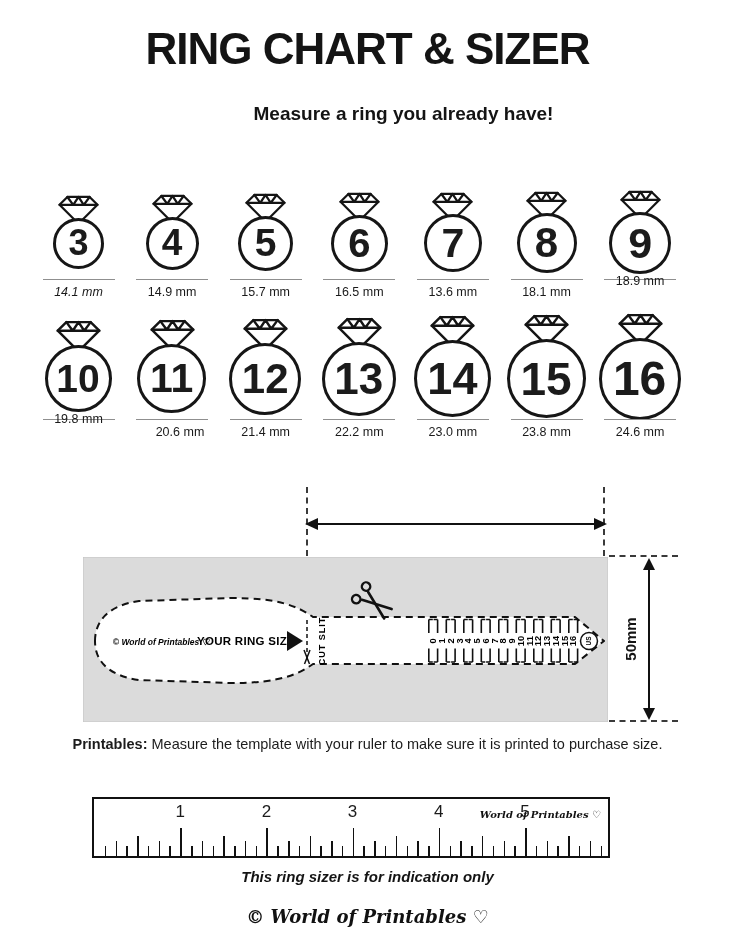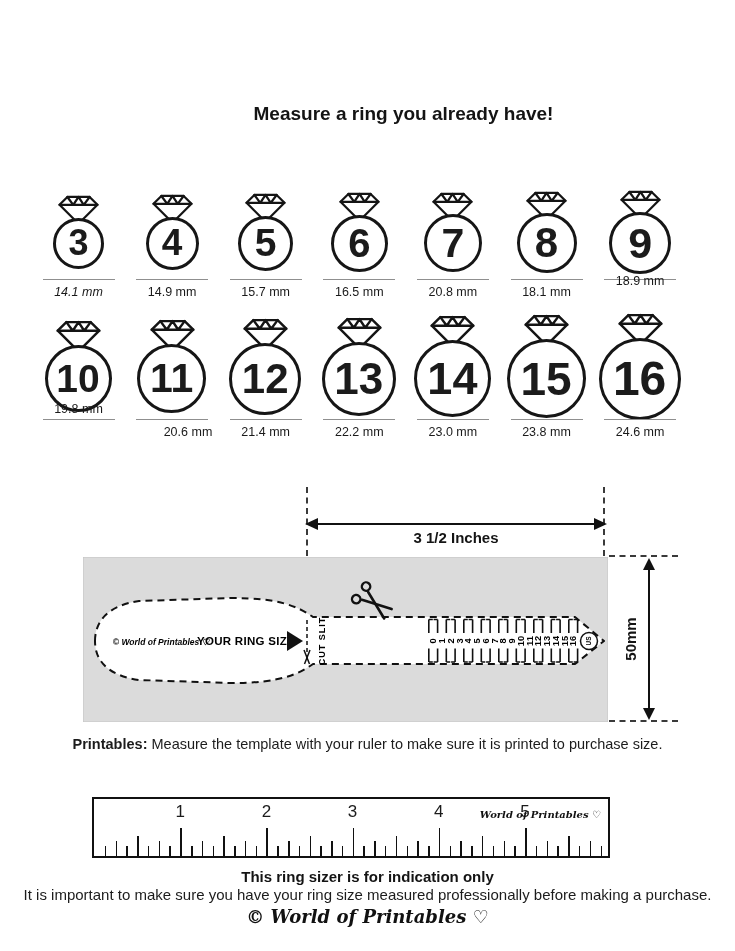--- a/index.html
+++ b/index.html
@@ -26,30 +26,31 @@
   .tri-up{border-left:6px solid transparent;border-right:6px solid transparent;border-bottom:12px solid #111;}
   .tri-down{border-left:6px solid transparent;border-right:6px solid transparent;border-top:12px solid #111;}
   .dim-label{position:absolute;font-size:15px;font-weight:700;text-align:center;}
   .rot{transform:rotate(-90deg);transform-origin:center;}
   .important{top:736px;font-size:14.5px;color:#1c1c1c;}
   .ruler{position:absolute;left:92px;top:797px;width:514px;height:57px;border:2px solid #111;background:#fff;}
   .rtick{position:absolute;bottom:0;width:1.6px;background:#111;}
   .rnum{position:absolute;top:3px;width:24px;text-align:center;font-size:17px;color:#1b1b1b;}
   .script{font-family:"DejaVu Serif","Liberation Serif",cursive,serif;font-style:italic;font-weight:700;}
   .ruler-brand{position:absolute;right:7px;top:10px;font-size:10px;color:#111;}
-  .foot-bold{top:868px;font-size:15px;font-weight:700;}
+  .foot-bold{top:868px;font-size:15px;font-weight:700;font-style:italic;}
   .foot{top:886px;font-size:15px;color:#1c1c1c;}
   .foot-brand{top:906px;font-size:18px;color:#111;}
   svg text{font-family:"Liberation Sans",sans-serif;}
 </style>
 </head>
 <body>
 
 <div class="page">
 
+  <div class="abs ctr title">RING CHART &amp; SIZER</div>
   <div class="abs ctr sub-bold">Measure a ring you already have!</div>
 
   <div id="ringRows">
       <div class="abs dia-svg" style="left: 57px; top: 195.4px; width: 43px; height: 30.1px;"><svg width="43" height="30.099999999999998" viewBox="0 0 64 46">
         <path class="dia" d="M15,3 L49,3 L61,15 L32,44 L3,15 Z"></path>
         <path class="dia" d="M3,15 H61 M15,3 L24,15 L32,3 L40,15 L49,3"></path>
         </svg></div>
       <div class="ring-circle" style="left: 53px; top: 217.5px; width: 45px; height: 45px; border-width: 3px; font-size: 36px;">3</div>
       <div class="ring-underline" style="left: 42.5px; top: 279px; width: 72px;"></div>
       <div class="ring-mm" style="left: 32.5px; top: 285px; width: 92px; font-style: italic;">14.1 mm</div>
@@ -73,49 +74,49 @@
         </svg></div>
       <div class="ring-circle" style="left: 330.8px; top: 214.5px; width: 51px; height: 51px; border-width: 3px; font-size: 40px;">6</div>
       <div class="ring-underline" style="left: 323.3px; top: 279px; width: 72px;"></div>
       <div class="ring-mm" style="left: 313.3px; top: 285px; width: 92px;">16.5 mm</div>
       <div class="abs dia-svg" style="left: 431.4px; top: 191.9px; width: 43px; height: 30.1px;"><svg width="43" height="30.099999999999998" viewBox="0 0 64 46">
         <path class="dia" d="M15,3 L49,3 L61,15 L32,44 L3,15 Z"></path>
         <path class="dia" d="M3,15 H61 M15,3 L24,15 L32,3 L40,15 L49,3"></path>
         </svg></div>
       <div class="ring-circle" style="left: 423.9px; top: 214px; width: 52px; height: 52px; border-width: 3px; font-size: 41px;">7</div>
       <div class="ring-underline" style="left: 416.9px; top: 279px; width: 72px;"></div>
-      <div class="ring-mm" style="left: 406.9px; top: 285px; width: 92px;">20.8 mm</div>
+      <div class="ring-mm" style="left: 406.9px; top: 285px; width: 92px;">13.6 mm</div>
       <div class="abs dia-svg" style="left: 525px; top: 190.9px; width: 43px; height: 30.1px;"><svg width="43" height="30.099999999999998" viewBox="0 0 64 46">
         <path class="dia" d="M15,3 L49,3 L61,15 L32,44 L3,15 Z"></path>
         <path class="dia" d="M3,15 H61 M15,3 L24,15 L32,3 L40,15 L49,3"></path>
         </svg></div>
       <div class="ring-circle" style="left: 516.5px; top: 213px; width: 54px; height: 54px; border-width: 3px; font-size: 42px;">8</div>
       <div class="ring-underline" style="left: 510.5px; top: 279px; width: 72px;"></div>
       <div class="ring-mm" style="left: 500.5px; top: 285px; width: 92px;">18.1 mm</div>
       <div class="abs dia-svg" style="left: 618.6px; top: 189.9px; width: 43px; height: 30.1px;"><svg width="43" height="30.099999999999998" viewBox="0 0 64 46">
         <path class="dia" d="M15,3 L49,3 L61,15 L32,44 L3,15 Z"></path>
         <path class="dia" d="M3,15 H61 M15,3 L24,15 L32,3 L40,15 L49,3"></path>
         </svg></div>
       <div class="ring-circle" style="left: 609.1px; top: 212px; width: 56px; height: 56px; border-width: 3px; font-size: 43px;">9</div>
       <div class="ring-underline" style="left: 604.1px; top: 279px; width: 72px;"></div>
       <div class="ring-mm" style="left: 594.1px; top: 274px; width: 92px;">18.9 mm</div>
       <div class="abs dia-svg" style="left: 55px; top: 320.1px; width: 47px; height: 32.9px;"><svg width="47" height="32.9" viewBox="0 0 64 46">
         <path class="dia" d="M15,3 L49,3 L61,15 L32,44 L3,15 Z"></path>
         <path class="dia" d="M3,15 H61 M15,3 L24,15 L32,3 L40,15 L49,3"></path>
         </svg></div>
       <div class="ring-circle" style="left: 44.5px; top: 345px; width: 61px; height: 61px; border-width: 3.5px; font-size: 39px;">10</div>
       <div class="ring-underline" style="left: 42.5px; top: 419px; width: 72px;"></div>
-      <div class="ring-mm" style="left: 32.5px; top: 402px; width: 92px;">19.8 mm</div>
+      <div class="ring-mm" style="left: 32.5px; top: 412px; width: 92px;">19.8 mm</div>
       <div class="abs dia-svg" style="left: 148.6px; top: 319.1px; width: 47px; height: 32.9px;"><svg width="47" height="32.9" viewBox="0 0 64 46">
         <path class="dia" d="M15,3 L49,3 L61,15 L32,44 L3,15 Z"></path>
         <path class="dia" d="M3,15 H61 M15,3 L24,15 L32,3 L40,15 L49,3"></path>
         </svg></div>
       <div class="ring-circle" style="left: 137.1px; top: 344px; width: 63px; height: 63px; border-width: 3.5px; font-size: 41px;">11</div>
       <div class="ring-underline" style="left: 136.1px; top: 419px; width: 72px;"></div>
-      <div class="ring-mm" style="left: 142px; top: 425px; width: 92px;">20.6 mm</div>
+      <div class="ring-mm" style="left: 134px; top: 425px; width: 92px;">20.6 mm</div>
       <div class="abs dia-svg" style="left: 242.2px; top: 317.6px; width: 47px; height: 32.9px;"><svg width="47" height="32.9" viewBox="0 0 64 46">
         <path class="dia" d="M15,3 L49,3 L61,15 L32,44 L3,15 Z"></path>
         <path class="dia" d="M3,15 H61 M15,3 L24,15 L32,3 L40,15 L49,3"></path>
         </svg></div>
       <div class="ring-circle" style="left: 229.2px; top: 342.5px; width: 66px; height: 66px; border-width: 3.5px; font-size: 42px;">12</div>
       <div class="ring-underline" style="left: 229.7px; top: 419px; width: 72px;"></div>
       <div class="ring-mm" style="left: 219.7px; top: 425px; width: 92px;">21.4 mm</div>
       <div class="abs dia-svg" style="left: 335.8px; top: 316.6px; width: 47px; height: 32.9px;"><svg width="47" height="32.9" viewBox="0 0 64 46">
         <path class="dia" d="M15,3 L49,3 L61,15 L32,44 L3,15 Z"></path>
         <path class="dia" d="M3,15 H61 M15,3 L24,15 L32,3 L40,15 L49,3"></path>
@@ -144,21 +145,20 @@
       <div class="ring-circle" style="left: 598.6px; top: 337.5px; width: 76px; height: 76px; border-width: 3.5px; font-size: 48px;">16</div>
       <div class="ring-underline" style="left: 604.1px; top: 419px; width: 72px;"></div>
       <div class="ring-mm" style="left: 594.1px; top: 425px; width: 92px;">24.6 mm</div>
     </div>
 
   <div class="abs vdash" style="left:306px;top:487px;height:69px;"></div>
   <div class="abs vdash" style="left:603px;top:487px;height:69px;"></div>
   <div class="hline" style="left:313px;top:523px;width:286px;"></div>
   <div class="tri tri-left" style="left:305px;top:518px;"></div>
   <div class="tri tri-right" style="left:594px;top:518px;"></div>
-  <div class="dim-label" style="left:356px;top:529px;width:200px;">3 1/2 Inches</div>
 
   <svg class="abs" style="left:83px;top:557px;" width="525" height="165" viewBox="0 0 525 165">
     <rect x="0" y="0" width="525" height="165" fill="#dbdbdb" stroke="#c4c4c4" stroke-width="1"></rect>
     <path d="M12,84 C12,62 28,48 56,44 L148,41 C196,41 214,49 230,60 L492,60 L521,84 L492,107 L230,107 C214,118 196,126 148,126 L56,123 C28,119 12,106 12,84 Z" fill="#ffffff" stroke="#111" stroke-width="2" stroke-dasharray="7 5" stroke-linejoin="round"></path>
     <text x="78" y="88" text-anchor="middle" font-size="8.5" font-style="italic" font-weight="700" font-family="DejaVu Serif, Liberation Serif, serif">© World of Printables ♡</text>
     <text x="163" y="88" text-anchor="middle" font-size="11.5" font-weight="700" letter-spacing="0.3">YOUR RING SIZE</text>
     <polygon points="204,74 220,84 204,94" fill="#111"></polygon>
     <line x1="224" y1="63" x2="224" y2="103" stroke="#111" stroke-width="1.5" stroke-dasharray="4 3"></line>
     <g transform="translate(224,104) rotate(-90) scale(0.5)">
       <line x1="-6" y1="-5" x2="22" y2="6" stroke="#111" stroke-width="3"></line>
@@ -256,16 +256,15 @@
         <div class="rtick" style="left: 463.4px; height: 10px;"></div>
         <div class="rtick" style="left: 474.1px; height: 20px;"></div>
         <div class="rtick" style="left: 484.9px; height: 10px;"></div>
         <div class="rtick" style="left: 495.7px; height: 15px;"></div>
         <div class="rtick" style="left: 506.5px; height: 10px;"></div>
       </div>
     <div class="ruler-brand script">World of Printables ♡</div>
   </div>
 
   <div class="abs ctr foot-bold">This ring sizer is for indication only</div>
-  <div class="abs ctr foot">It is important to make sure you have your ring size measured professionally before making a purchase.</div>
   <div class="abs ctr foot-brand script">© World of Printables ♡</div>
 
 </div>
 
 </body></html>

